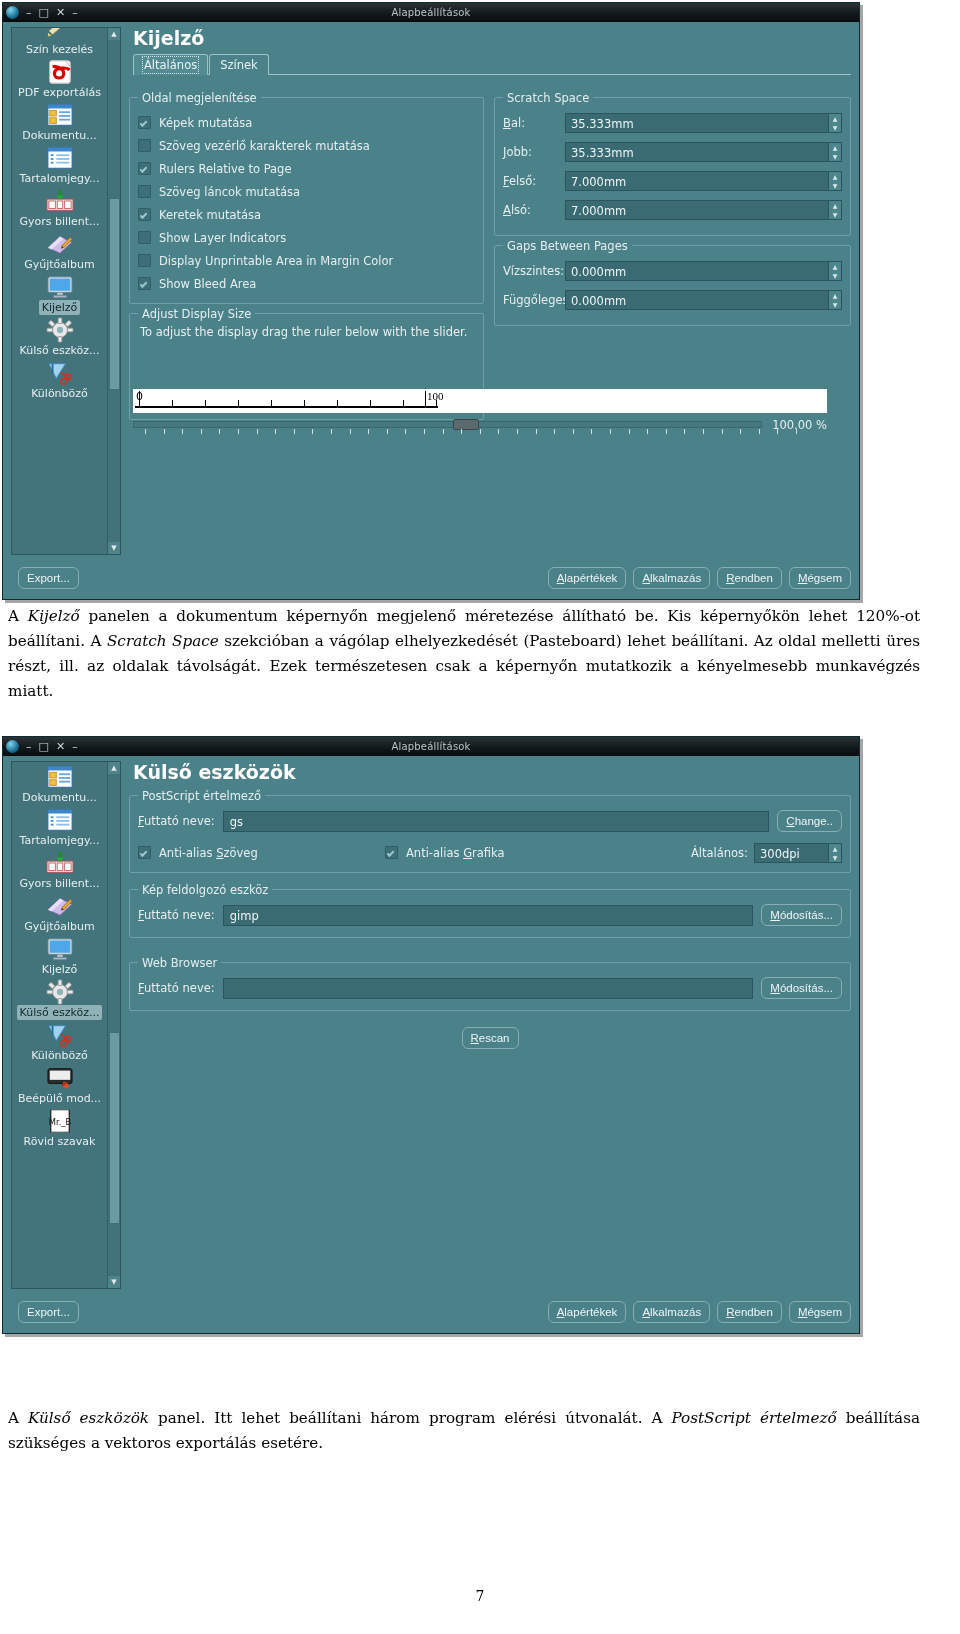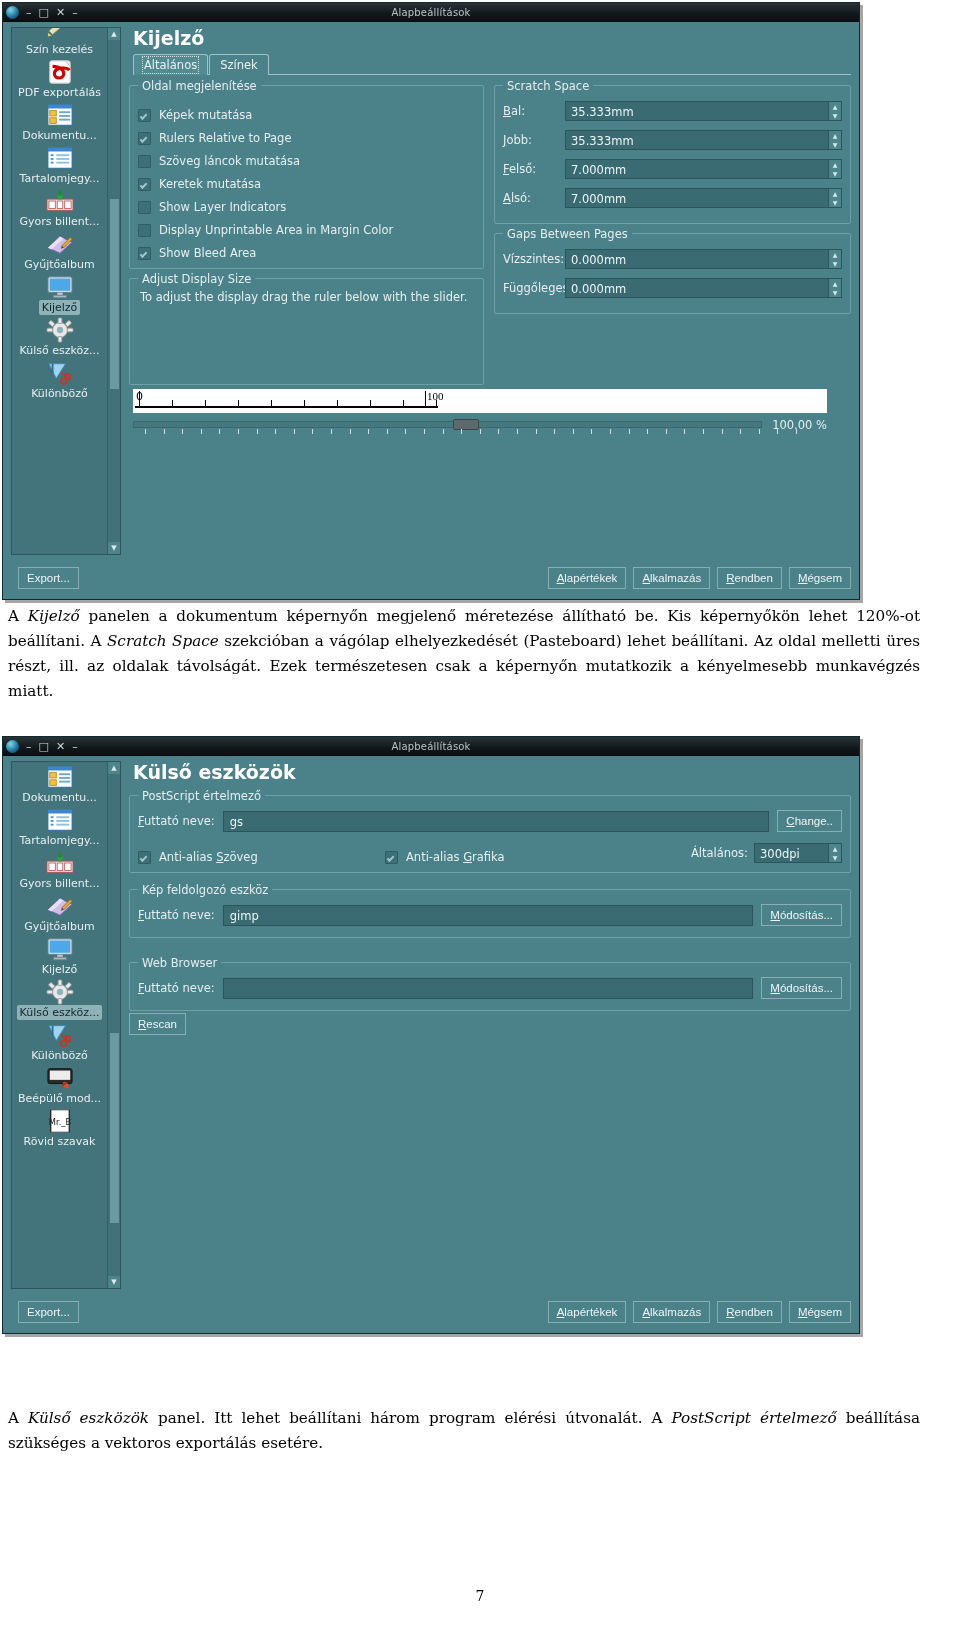--- a/index.html
+++ b/index.html
@@ -41,42 +41,42 @@
   .tab{font-size:11.5px;color:#e9f1f2;padding:3px 10px 3px 10px;border:1px solid #9fc0c5;
        border-bottom:none;border-radius:3px 3px 0 0;background:#4b8189;margin-right:1px;position:relative;top:1px;}
   .tab.active{background:#538b93;}
   .tab.active .focusring{outline:1px dotted #cfe2e5;outline-offset:1px;display:inline-block;}
 
   .group{border:1px solid #6fa0a7;border-radius:2px;position:relative;padding:13px 8px 8px 8px;
          margin-top:9px;}
   .group > .legend{position:absolute;top:-7px;left:8px;background:#4b8189;padding:0 4px;
                    color:#e4eef0;font-size:11.5px;}
 
-  .chkrow{display:flex;align-items:flex-end;height:23px;}
+  .chkrow{display:flex;align-items:center;height:23px;}
   .chk{width:11px;height:11px;border:1px solid #2f5e66;background:#3c6f78;margin-right:8px;
        display:inline-block;position:relative;flex:0 0 auto;border-radius:1px;}
   .chk.on:after{content:"";position:absolute;left:1px;top:4px;width:5px;height:2px;
                 border-left:2px solid #9fc7cd;border-bottom:2px solid #9fc7cd;
                 transform:rotate(-45deg);}
   .chklbl{color:#e6eff0;font-size:11.5px;}
   .u{text-decoration:underline;}
 
   .fieldrow{display:flex;align-items:center;height:24px;margin-bottom:5px;}
   .fieldlbl{color:#e6eff0;font-size:11.5px;width:62px;flex:0 0 auto;}
   .spin{display:flex;align-items:stretch;flex:1;}
   .spinbox{flex:1;background:#3a6b73;border:1px solid #2b555d;color:#eef5f6;font-size:11.5px;
            padding:2px 5px;box-sizing:border-box;height:20px;line-height:16px;}
   .spinbtns{width:12px;display:flex;flex-direction:column;border:1px solid #2b555d;border-left:none;
             background:#4d858d;}
   .spinbtns div{flex:1;display:flex;align-items:center;justify-content:center;color:#dbe8ea;font-size:6px;}
 
   .textinput{flex:1;background:#3a6b73;border:1px solid #2b555d;color:#eef5f6;font-size:11.5px;
              padding:3px 6px;box-sizing:border-box;height:21px;line-height:15px;}
 
-  .btn{background:#4b8189;border:1px solid #87aeb4;border-radius:0;color:#eef5f6;font-size:11.5px;
+  .btn{background:#4b8189;border:1px solid #87aeb4;border-radius:6px;color:#eef5f6;font-size:11.5px;
        padding:3px 8px;line-height:14px;white-space:nowrap;}
 
   .footer{position:absolute;left:8px;right:8px;bottom:8px;height:26px;display:flex;align-items:center;}
   .footer .spacer{flex:1;}
   .footer .btn{margin-left:7px;}
 
   
   .rulerbox{background:#ffffff;height:24px;position:relative;overflow:hidden;border:0;}
   .rulerbox .rlabel{position:absolute;top:1px;font-size:11px;color:#000;font-family:"DejaVu Sans",sans-serif;}
   .rulerbox .tick{position:absolute;bottom:6px;width:1px;background:#000;}
@@ -226,29 +226,33 @@
 
     <div class="tabs">
       <div class="tab active">
         <span class="focusring">Általános</span>
       </div>
       <div class="tab">
         <span>Színek</span>
       </div>
     </div>
 
-    <div style="display:flex;gap:10px;margin-top:1px;">
+    <div style="display:flex;gap:10px;margin-top:13px;">
 
       <div style="flex:0 0 355px;">
         <div class="group">
           <div class="legend">Oldal megjelenítése</div>
           <div id="w1-chks">
               <div class="chkrow">
                 <span class="chk on"></span>
                 <span class="chklbl">Képek mutatása</span>
+              </div>
+              <div class="chkrow">
+                <span class="chk"></span>
+                <span class="chklbl">Szöveg vezérlő karakterek mutatása</span>
               </div>
               <div class="chkrow">
                 <span class="chk on"></span>
                 <span class="chklbl">Rulers Relative to Page</span>
               </div>
               <div class="chkrow">
                 <span class="chk"></span>
                 <span class="chklbl">Szöveg láncok mutatása</span>
               </div>
               <div class="chkrow">
@@ -593,21 +597,21 @@
 
     <div class="group" style="margin-top:24px;">
       <div class="legend">Web Browser</div>
       <div class="fieldrow" style="margin-bottom:2px;">
         <div class="fieldlbl" style="width:auto;margin-right:8px;"><span class="u">F</span>uttató neve:</div>
         <div class="textinput"></div>
         <button class="btn" style="margin-left:8px;"><span class="u">M</span>ódosítás...</button>
       </div>
     </div>
 
-    <div style="display:flex;justify-content:flex-start;margin-top:2px;">
+    <div style="display:flex;justify-content:center;margin-top:16px;">
       <button class="btn"><span class="u">R</span>escan</button>
     </div>
   </div>
 
   <div class="footer">
     <button class="btn">Export...</button>
     <div class="spacer"></div>
     <button class="btn"><span class="u">A</span>lapértékek</button>
     <button class="btn"><span class="u">A</span>lkalmazás</button>
     <button class="btn"><span class="u">R</span>endben</button>

